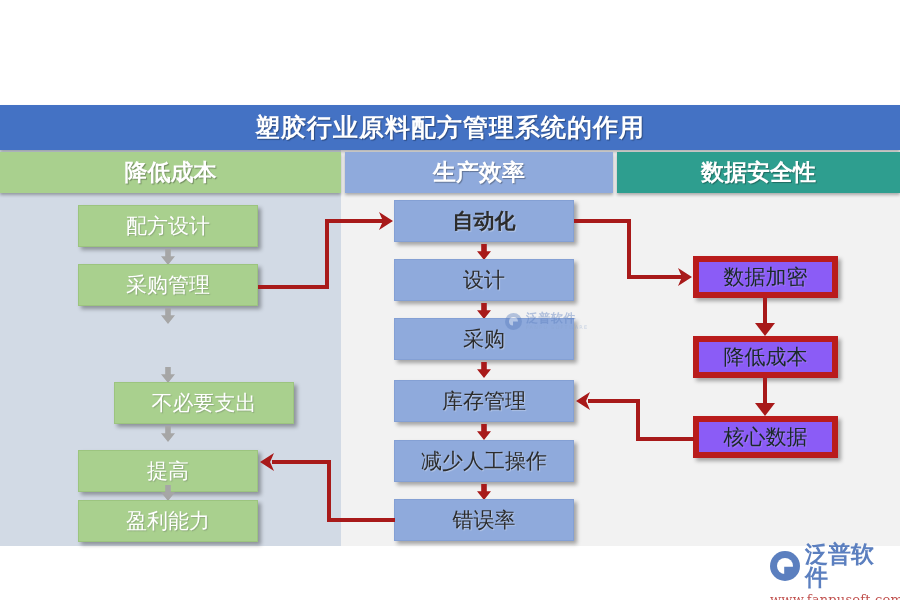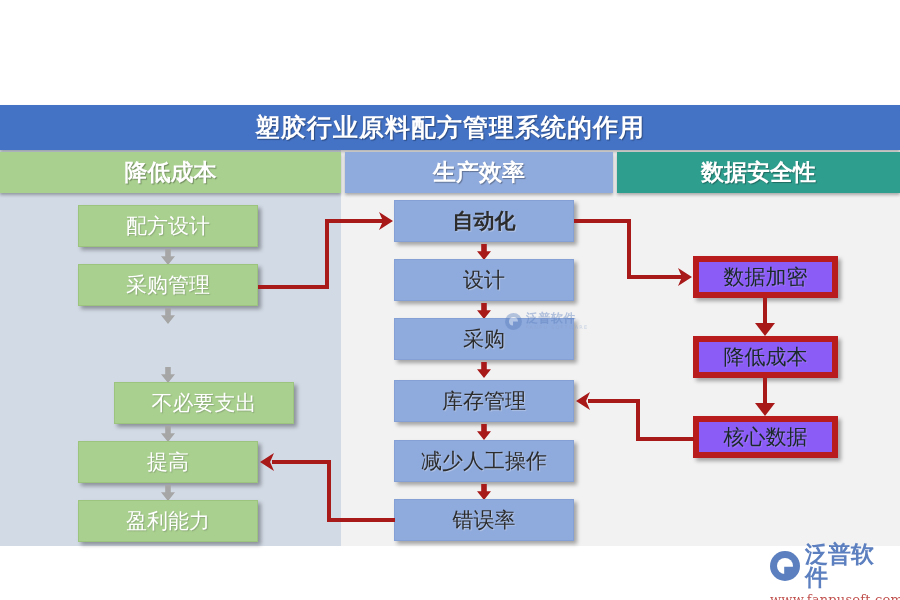--- a/index.html
+++ b/index.html
@@ -258,21 +258,21 @@
   <div class="col-head head-right">数据安全性</div>
   <div class="col-head head-mid">生产效率</div>
 
   <div class="box box-green" style="top:205px;">配方设计</div>
   <div class="chev-grey" style="top:249px;"></div>
   <div class="box box-green" style="top:264px;">采购管理</div>
   <div class="chev-grey" style="top:308px;"></div>
   <div class="chev-grey" style="top:367px;"></div>
   <div class="box box-green" style="top:382px;margin-left:36px;">不必要支出</div>
   <div class="chev-grey" style="top:426px;"></div>
-  <div class="box box-green" style="top:441px;">提高</div>
+  <div class="box box-green" style="top:450px;">提高</div>
   <div class="chev-grey" style="top:485px;"></div>
   <div class="box box-green" style="top:500px;">盈利能力</div>
 
   <div class="box box-blue" style="top:200px;font-weight:bold;">自动化</div>
   <div class="chev-red" style="top:244px;"></div>
   <div class="box box-blue" style="top:259px;">设计</div>
   <div class="chev-red" style="top:303px;"></div>
   <div class="box box-blue" style="top:318px;">采购</div>
   <div class="chev-red" style="top:362px;"></div>
   <div class="box box-blue" style="top:380px;">库存管理</div>

